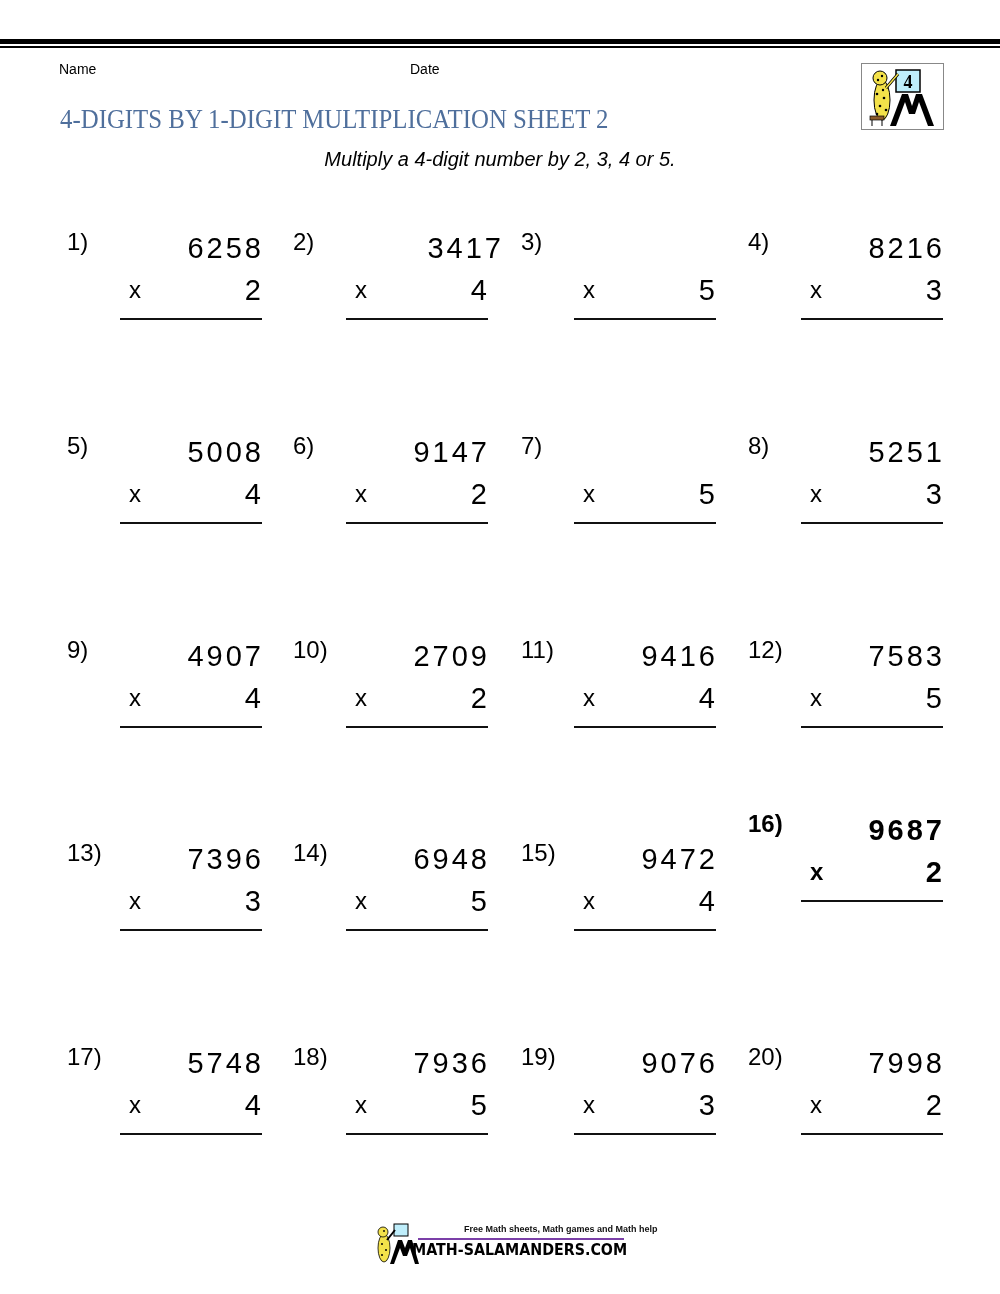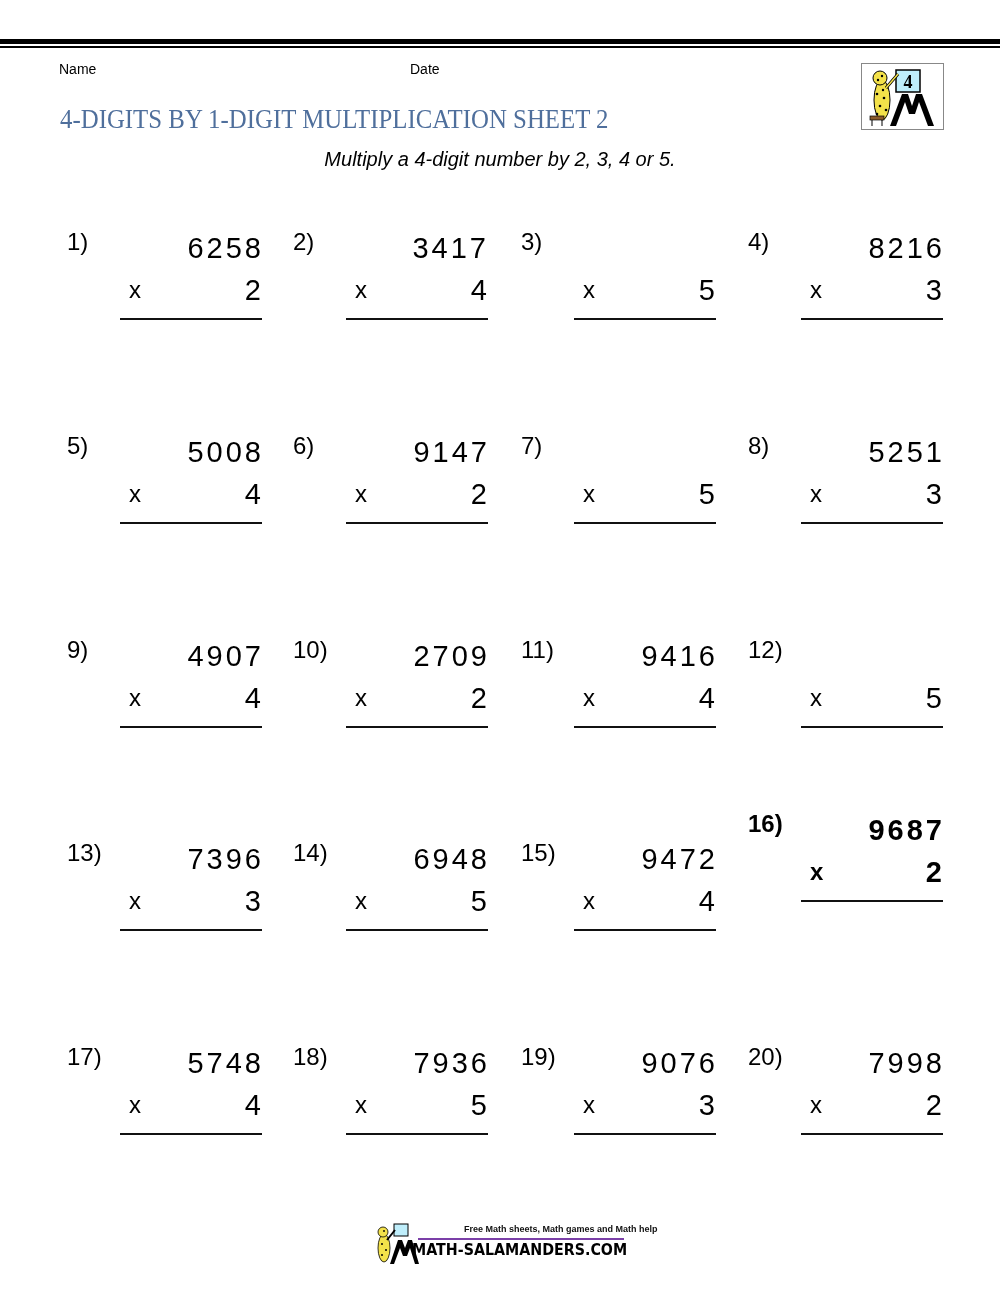--- a/index.html
+++ b/index.html
@@ -177,21 +177,21 @@
 
 <div class="problem" style="left:67px; top:228px;">
   <span class="p-num">1)</span>
   <span class="p-top" style="right:31px">6258</span>
   <span class="p-x">x</span>
   <span class="p-bot" style="right:31px">2</span>
   <div class="p-line"></div>
 </div>
 <div class="problem" style="left:293px; top:228px;">
   <span class="p-num">2)</span>
-  <span class="p-top" style="right:32px">3417</span>
+  <span class="p-top" style="right:17px">3417</span>
   <span class="p-x">x</span>
   <span class="p-bot" style="right:31px">4</span>
   <div class="p-line"></div>
 </div>
 <div class="problem" style="left:521px; top:228px;">
   <span class="p-num">3)</span>
   <span class="p-x">x</span>
   <span class="p-bot" style="right:31px">5</span>
   <div class="p-line"></div>
 </div>
@@ -247,20 +247,21 @@
 </div>
 <div class="problem" style="left:521px; top:636px;">
   <span class="p-num">11)</span>
   <span class="p-top" style="right:31px">9416</span>
   <span class="p-x">x</span>
   <span class="p-bot" style="right:31px">4</span>
   <div class="p-line"></div>
 </div>
 <div class="problem" style="left:748px; top:636px;">
   <span class="p-num">12)</span>
+  <span class="p-top" style="right:31px">7583</span>
   <span class="p-x">x</span>
   <span class="p-bot" style="right:31px">5</span>
   <div class="p-line"></div>
 </div>
 
 <div class="problem" style="left:67px; top:839px;">
   <span class="p-num">13)</span>
   <span class="p-top" style="right:31px">7396</span>
   <span class="p-x">x</span>
   <span class="p-bot" style="right:31px">3</span>

